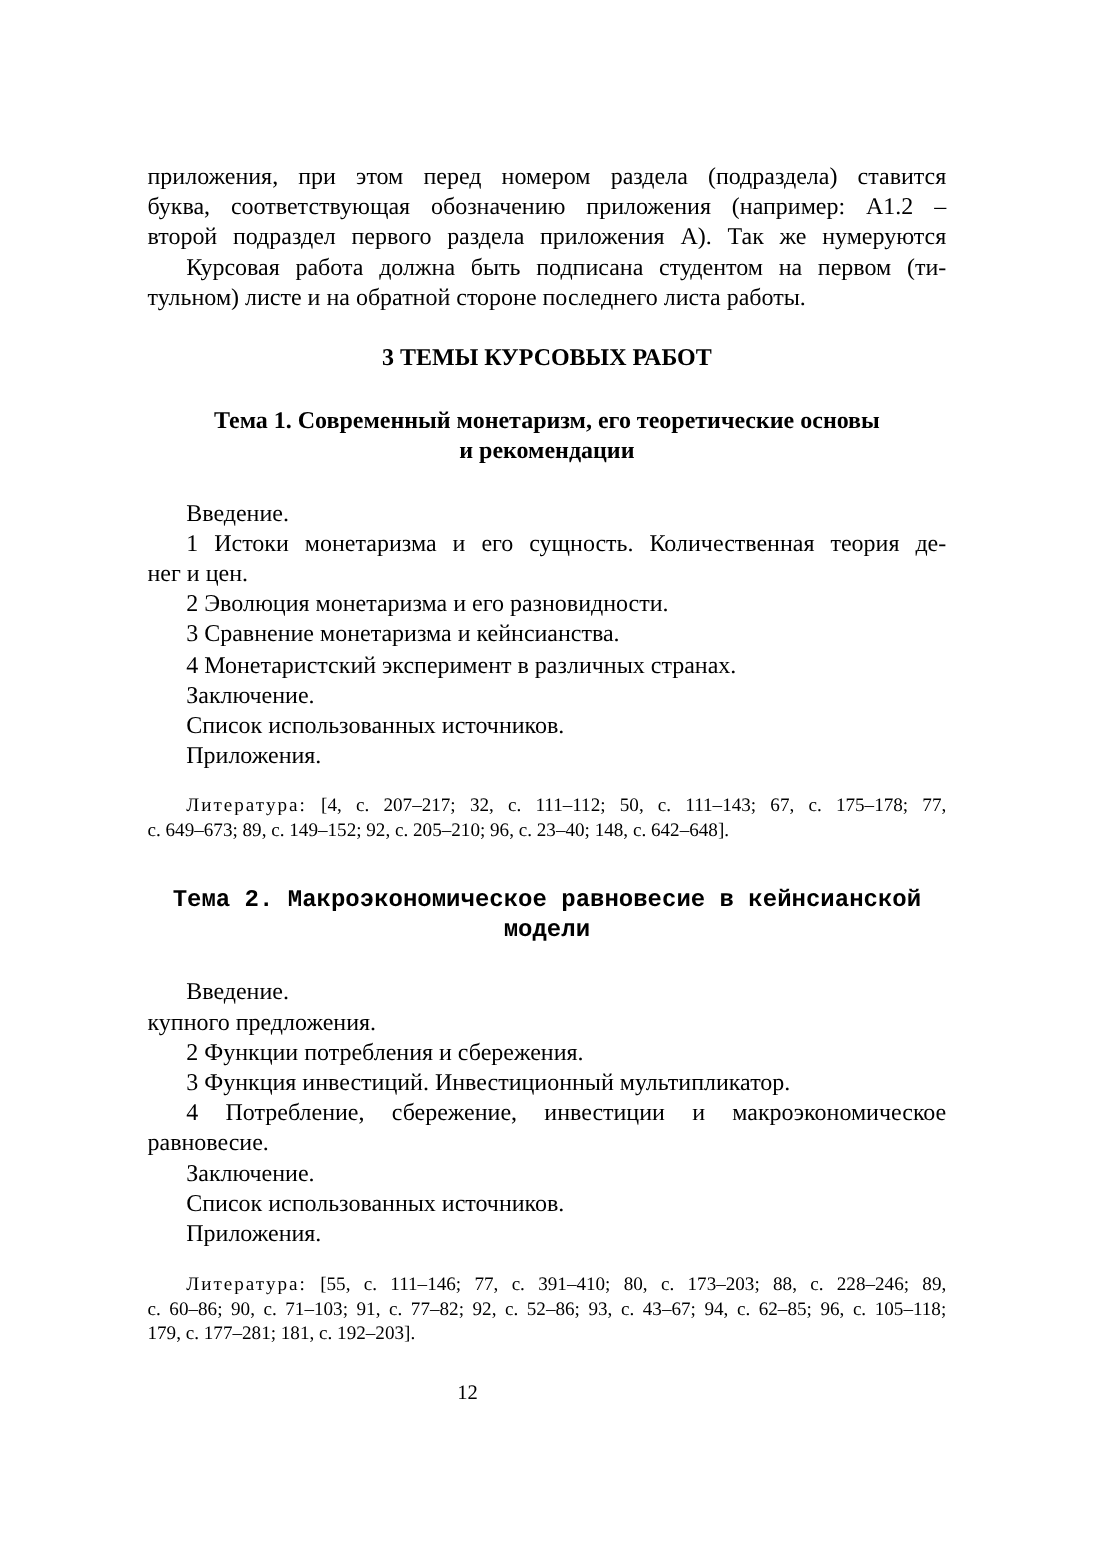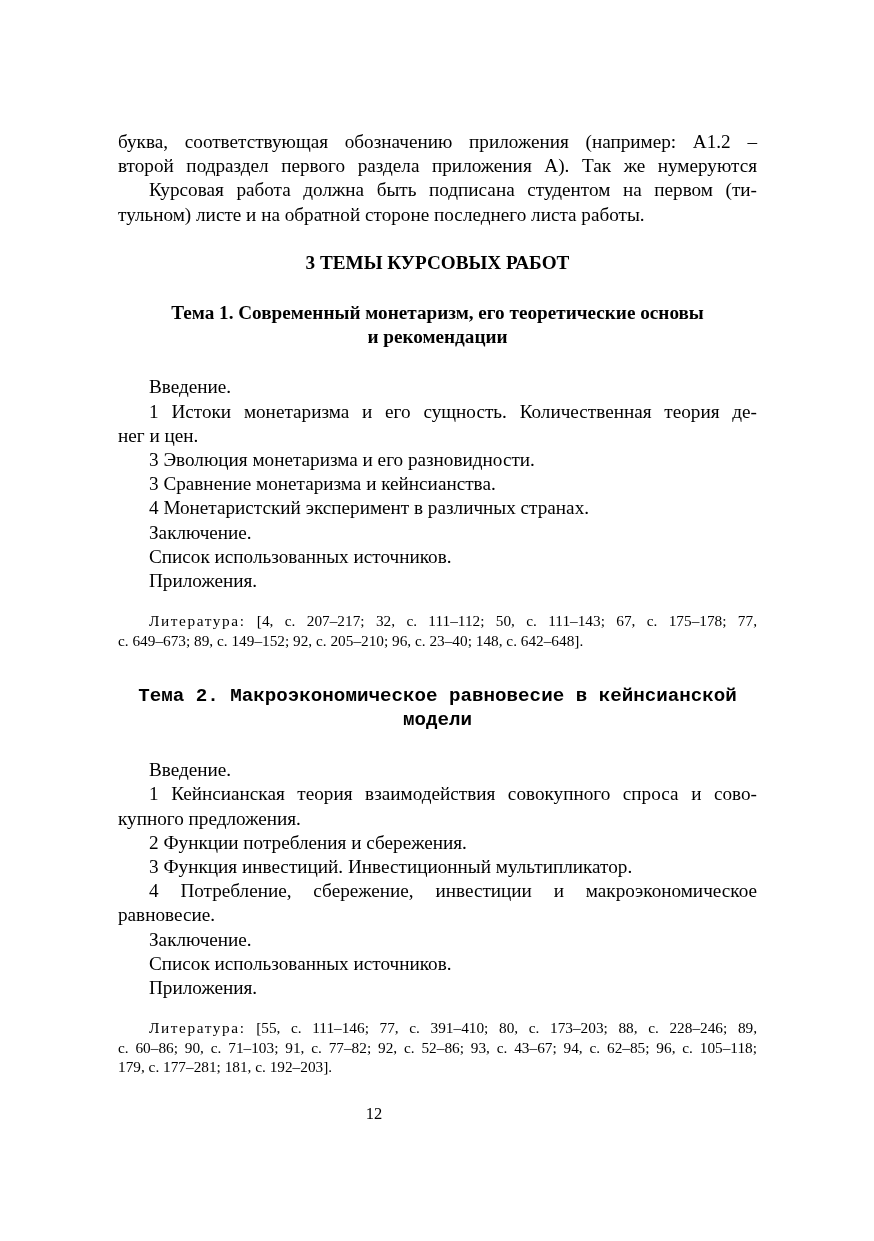--- a/index.html
+++ b/index.html
@@ -80,20 +80,21 @@
       text-align: center;
       font-size: 16.5px;
     }
   </style>
 </head>
 <body>
 
 <div class="page">
 
   <p class="para">
+    <span class="line">приложения, при этом перед номером раздела (подраздела) ставится</span>
     <span class="line">буква, соответствующая обозначению приложения (например: А1.2 –</span>
     <span class="line">второй подраздел первого раздела приложения А). Так же нумеруются</span>
   </p>
 
   <p class="para">
     <span class="line indent">Курсовая работа должна быть подписана студентом на первом (ти-</span>
     <span class="line last">тульном) листе и на обратной стороне последнего листа работы.</span>
   </p>
 
   <h1 class="heading section-title">3 ТЕМЫ КУРСОВЫХ РАБОТ</h1>
@@ -101,42 +102,41 @@
   <section>
     <h2 class="heading topic-title">
       <span style="display:block">Тема 1. Современный монетаризм, его теоретические основы</span>
       <span style="display:block">и рекомендации</span>
     </h2>
 
     <div class="outline para">
       <span class="item indent">Введение.</span>
       <span class="line indent">1 Истоки монетаризма и его сущность. Количественная теория де-</span>
       <span class="line last">нег и цен.</span>
-      <span class="item indent">3 Эволюция монетаризма и его разновидности.</span>
+      <span class="item indent">2 Эволюция монетаризма и его разновидности.</span>
       <span class="item indent">3 Сравнение монетаризма и кейнсианства.</span>
       <span class="item indent">4 Монетаристский эксперимент в различных странах.</span>
       <span class="item indent">Заключение.</span>
       <span class="item indent">Список использованных источников.</span>
       <span class="item indent">Приложения.</span>
     </div>
 
     <p class="para lit">
       <span class="line indent"><span class="lit-label">Литература:</span><span> [4, с. 207–217; 32, с. 111–112; 50, с. 111–143; 67, с. 175–178; 77,</span></span>
       <span class="line last">с. 649–673; 89, с. 149–152; 92, с. 205–210; 96, с. 23–40; 148, с. 642–648].</span>
     </p>
   </section>
 
   <section>
     <h2 class="heading topic-title topic2-title">
       <span style="display:block">Тема 2. Макроэкономическое равновесие в кейнсианской модели</span>
     </h2>
 
     <div class="outline para">
       <span class="item indent">Введение.</span>
-      <span class="line indent">1 Кейнсианская теория взаимодействия совокупного спроса и сово-</span>
       <span class="line last">купного предложения.</span>
       <span class="item indent">2 Функции потребления и сбережения.</span>
       <span class="item indent">3 Функция инвестиций. Инвестиционный мультипликатор.</span>
       <span class="line indent">4 Потребление, сбережение, инвестиции и макроэкономическое</span>
       <span class="line last">равновесие.</span>
       <span class="item indent">Заключение.</span>
       <span class="item indent">Список использованных источников.</span>
       <span class="item indent">Приложения.</span>
     </div>
 

